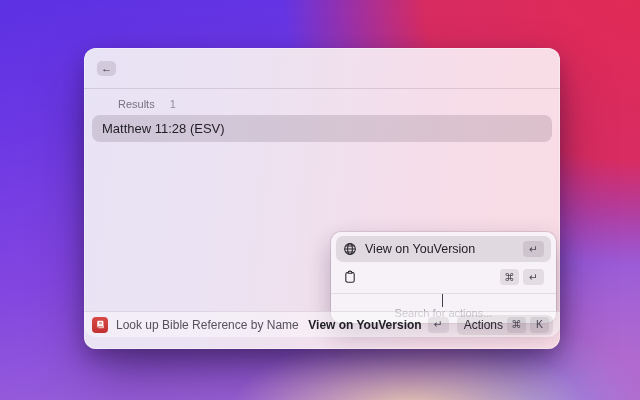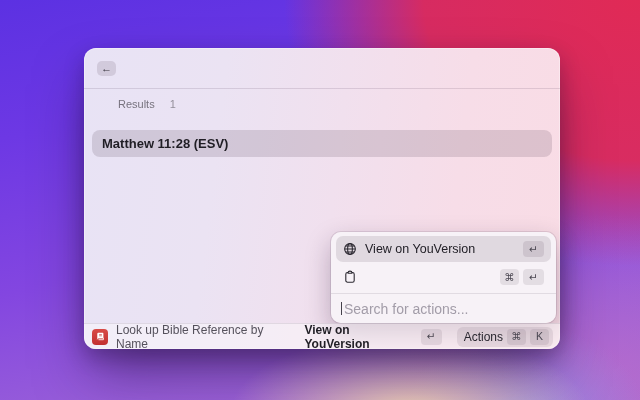--- a/index.html
+++ b/index.html
@@ -67,28 +67,28 @@
 
   
   .results-head {
     padding: 9px 17px 5px 17px;
     font-size: 11px;
     color: #77737e;
     margin-left: 17px;
   }
   .results-head .count { margin-left: 15px; color: #938f9a; }
   .result-row {
-    margin: 15px 8px;
+    margin: 0 8px;
     height: 27px;
     border-radius: 8px;
     display: flex;
     align-items: center;
     padding: 0 10px;
     font-size: 13px;
-    font-weight: 700;
+    font-weight: 400;
     color: #201e25;
   }
   .result-row.selected { background: rgba(72,52,72,0.155); }
 
   
   .popover {
     position: absolute;
     right: 4px;
     bottom: 26px;
     width: 225px;
@@ -125,31 +125,32 @@
     line-height: 1;
   }
   .action-item.selected .kbd { background: rgba(72,52,72,0.12); }
   .kbd.wide { min-width: 15px; }
   .pop-divider { height: 1px; background: rgba(40,20,50,0.1); margin-top: 3px; }
   .pop-search {
     height: 29px;
     display: flex;
     align-items: center;
     padding: 0 10px;
-    font-size: 14px;
+    font-size: 11px;
     color: #a29ca8;
+    flex-direction: column;
   }
   .caret { width: 1px; height: 13px; background: #45414b; margin-right: 2px; }
 
   
   .footer {
     position: absolute;
     left: 0;
     right: 0;
-    bottom: 0;
+    bottom: 12px;
     height: 25px;
     border-top: 1px solid rgba(40,20,50,0.1);
     background: rgba(252,249,252,0.5);
     border-radius: 0 0 12px 12px;
     display: flex;
     align-items: center;
     padding: 0 7px 0 8px;
     gap: 8px;
   }
   .app-icon {
@@ -165,21 +166,21 @@
   .footer-title { font-size: 12px; color: #55515c; }
   .footer-right { margin-left: auto; display: flex; align-items: center; gap: 6px; }
   .footer-primary { font-size: 12px; font-weight: 600; color: #201e25; }
   .actions-group {
     display: flex;
     align-items: center;
     gap: 4px;
     padding: 2px 4px 2px 7px;
     border-radius: 6px;
     background: rgba(72,52,72,0.1);
-    margin-left: 9px;
+    margin-left: 2px;
   }
   .actions-label { font-size: 12px; font-weight: 500; color: #2a2730; }
   .icon-14 { width: 14px; height: 14px; flex: none; display: block; }
 </style>
 </head>
 <body>
 
 <div class="desktop">
 
   <div class="window">

